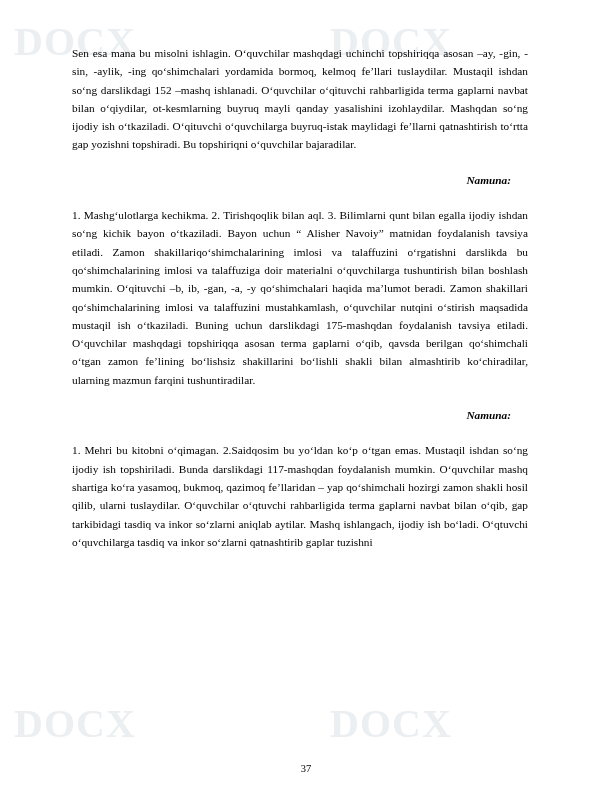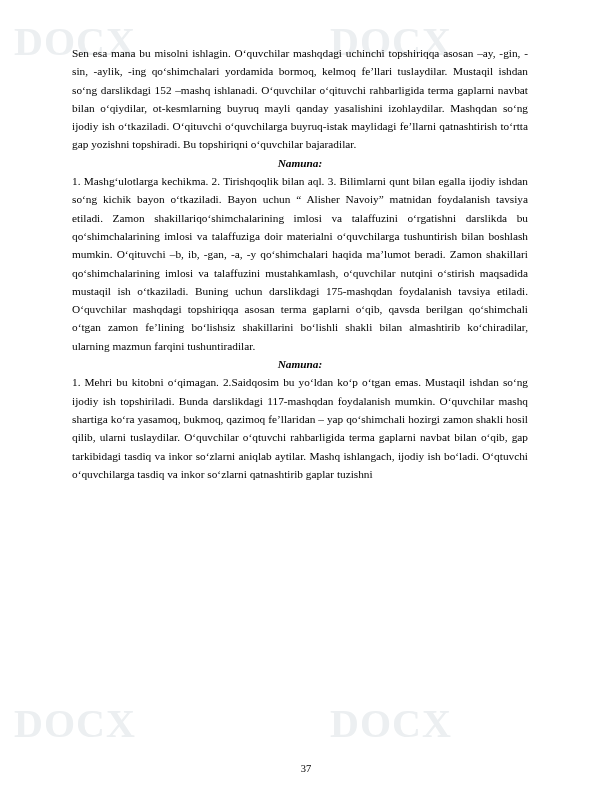--- a/index.html
+++ b/index.html
@@ -50,22 +50,22 @@
     text-indent: 0;
   }
   .para {
     margin-bottom: 0px;
   }
   .heading {
     font-size: 11.3px;
     font-weight: bold;
     font-style: italic;
     line-height: 1.62;
-    margin: 0;
-    text-align: center;
+    margin: 17px;
+    text-align: right;
   }
   .pagenum {
     position: absolute;
     bottom: 18px;
     left: 0;
     width: 612px;
     text-align: center;
     font-size: 10.5px;
     font-family: "Liberation Serif", serif;
     color: #000;

